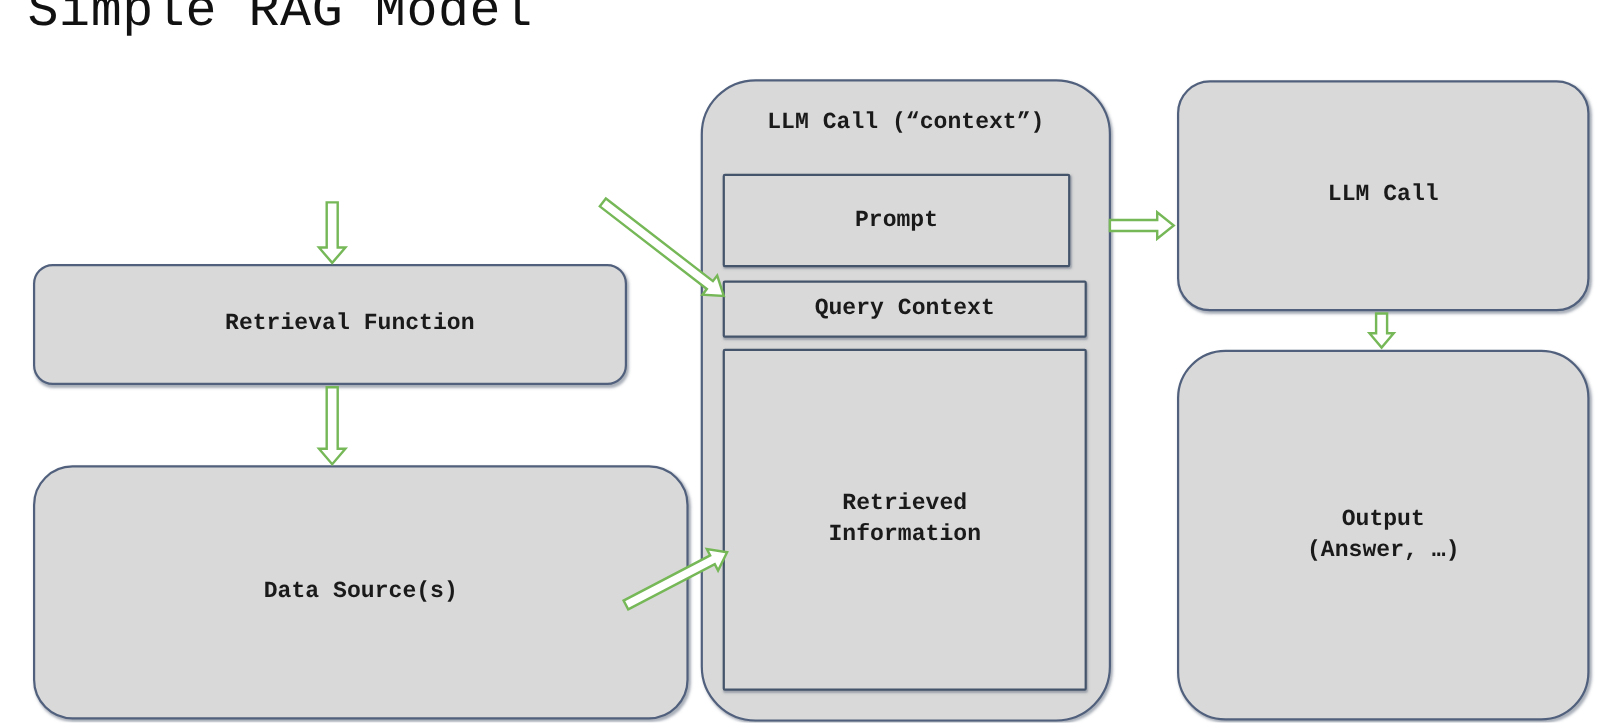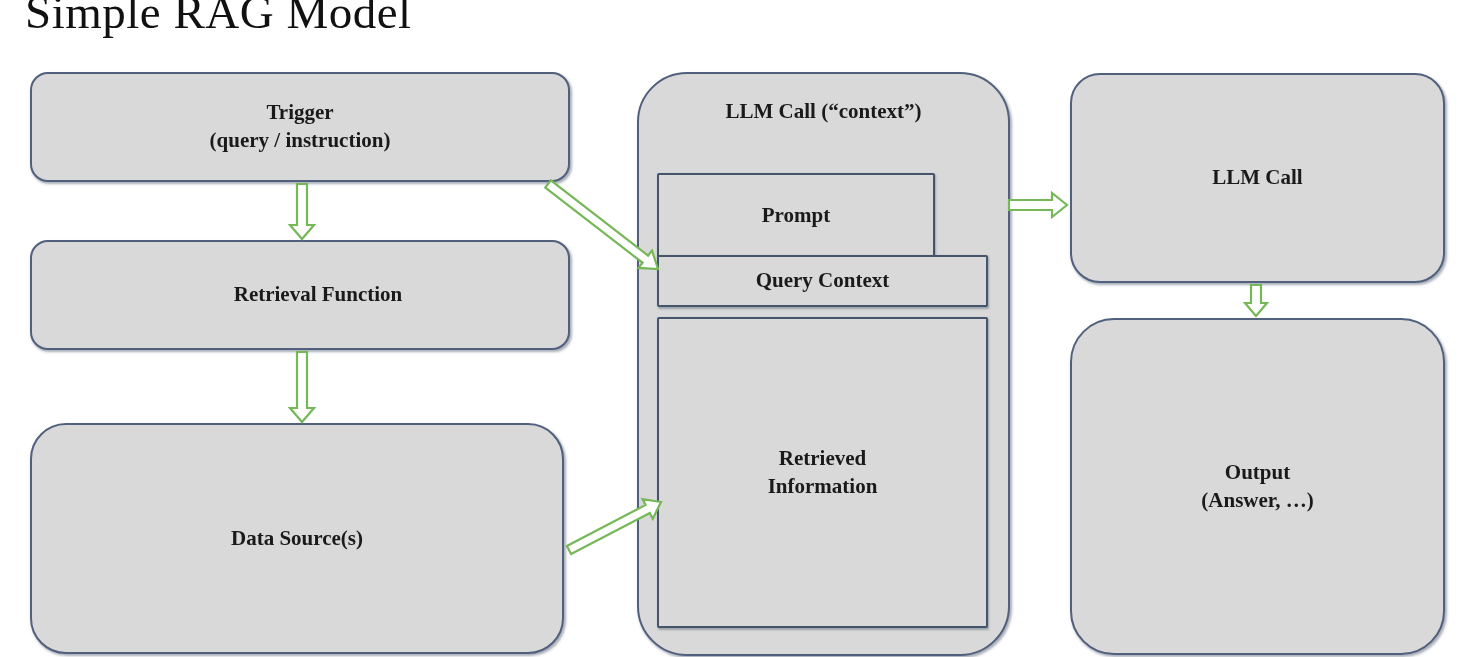--- a/index.html
+++ b/index.html
@@ -1,21 +1,21 @@
 <!DOCTYPE html>
 <html style="--background: #ffffff; --box_fill: #d9d9d9; --box_border: #51607c; --inner_border: #44546a; --arrow_green: #76b858; --text: #1a1a1a;"><head>
 <meta charset="utf-8">
 <style>
   html,body{margin:0;padding:0;background:#fff;}
   .canvas{
     position:relative;
     width:1460px;height:657px;
     background:var(--background,#ffffff);
     overflow:hidden;
-    font-family:Liberation Serif, serif;
+    font-family:Liberation Mono, monospace;
   }
   .page-title{
     position:absolute;
     top:-15px;left:25px;
     margin:0;
     font-size:47px;
     font-weight:400;
     letter-spacing:.5px;
     color:#111;
     white-space:nowrap;
@@ -31,32 +31,32 @@
     align-items:center;
     justify-content:center;
     text-align:center;
     color:var(--text,#1a1a1a);
     font-weight:700;
     font-size:21px;
     line-height:1.32;
   }
   .node-trigger{left:30px;top:72px;width:540px;height:110px;border-radius:18px;}
   .node-retrieval{left:30px;top:240px;width:540px;height:110px;border-radius:18px;padding-left:36px;}
-  .node-datasource{left:30px;top:423px;width:534px;height:231px;border-radius:36px;}
+  .node-datasource{left:30px;top:423px;width:596px;height:231px;border-radius:36px;}
   .node-llm-input{
     left:637px;top:72px;width:373px;height:584px;border-radius:50px;
     justify-content:flex-start;
     padding-top:24px;
   }
   .inner-box{
     border-radius:2px;
     border-color:var(--inner_border,#44546a);
     box-shadow:1px 1.5px 2px rgba(96,107,125,.5);
   }
-  .node-prompt{left:657px;top:173px;width:278px;height:85px;}
+  .node-prompt{left:657px;top:158px;width:316px;height:85px;}
   .node-query-context{left:657px;top:255px;width:331px;height:52px;}
   .node-retrieved{left:657px;top:317px;width:331px;height:311px;}
   .node-retrieved .node-label{max-width:170px;}
   .node-llm-call{left:1070px;top:73px;width:375px;height:210px;border-radius:30px;}
   .node-output{left:1070px;top:318px;width:375px;height:337px;border-radius:44px;}
   .arrows{
     position:absolute;
     left:0;top:0;
     pointer-events:none;
   }
@@ -67,24 +67,20 @@
     stroke-linejoin:miter;
   }
 </style>
 </head>
 <body>
 
 <div class="canvas">
 
   <h1 class="page-title">Simple RAG Model</h1>
 
-  <div class="node node-trigger">
-    <div class="node-label">Trigger</div>
-    <div class="node-sublabel">(query / instruction)</div>
-  </div>
 
   <div class="node node-retrieval">
     <div class="node-label">Retrieval Function</div>
   </div>
 
   <div class="node node-datasource">
     <div class="node-label">Data Source(s)</div>
   </div>
 
   <div class="node node-llm-input">

